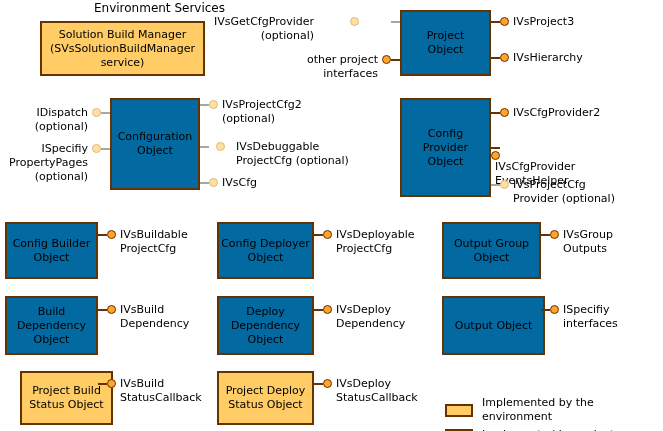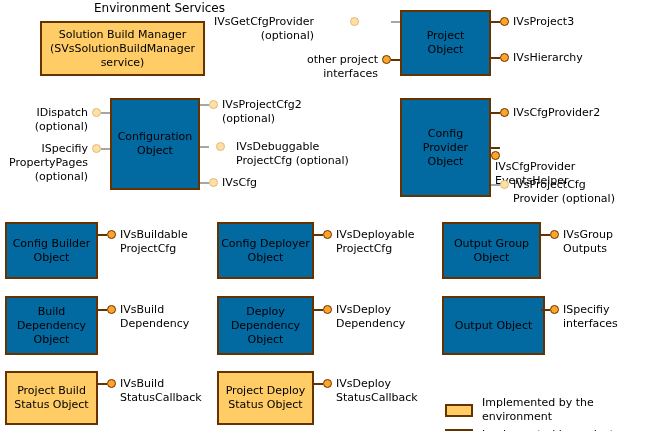--- a/index.html
+++ b/index.html
@@ -59,21 +59,21 @@
 Object</div>
   <div class="box" style="left:442px;top:222px;width:99px;height:57px;">Output Group
 Object</div>
   <div class="box" style="left:5px;top:296px;width:93px;height:59px;">Build
 Dependency
 Object</div>
   <div class="box" style="left:217px;top:296px;width:97px;height:59px;">Deploy
 Dependency
 Object</div>
   <div class="box" style="left:442px;top:296px;width:103px;height:59px;">Output Object</div>
-  <div class="box env" style="left:5px;top:371px;width:93px;height:54px;">Project Build
+  <div class="box env" style="left:20px;top:371px;width:93px;height:54px;">Project Build
 Status Object</div>
   <div class="box env" style="left:217px;top:371px;width:97px;height:54px;">Project Deploy
 Status Object</div>
 
   <div class="iface leftside opt" style="right:263px;top:15px;gap:32px;">
     <span class="lbl">IVsGetCfgProvider
 (optional)</span>
     <span class="dot"></span>
     <span class="stub"></span>
   </div>

